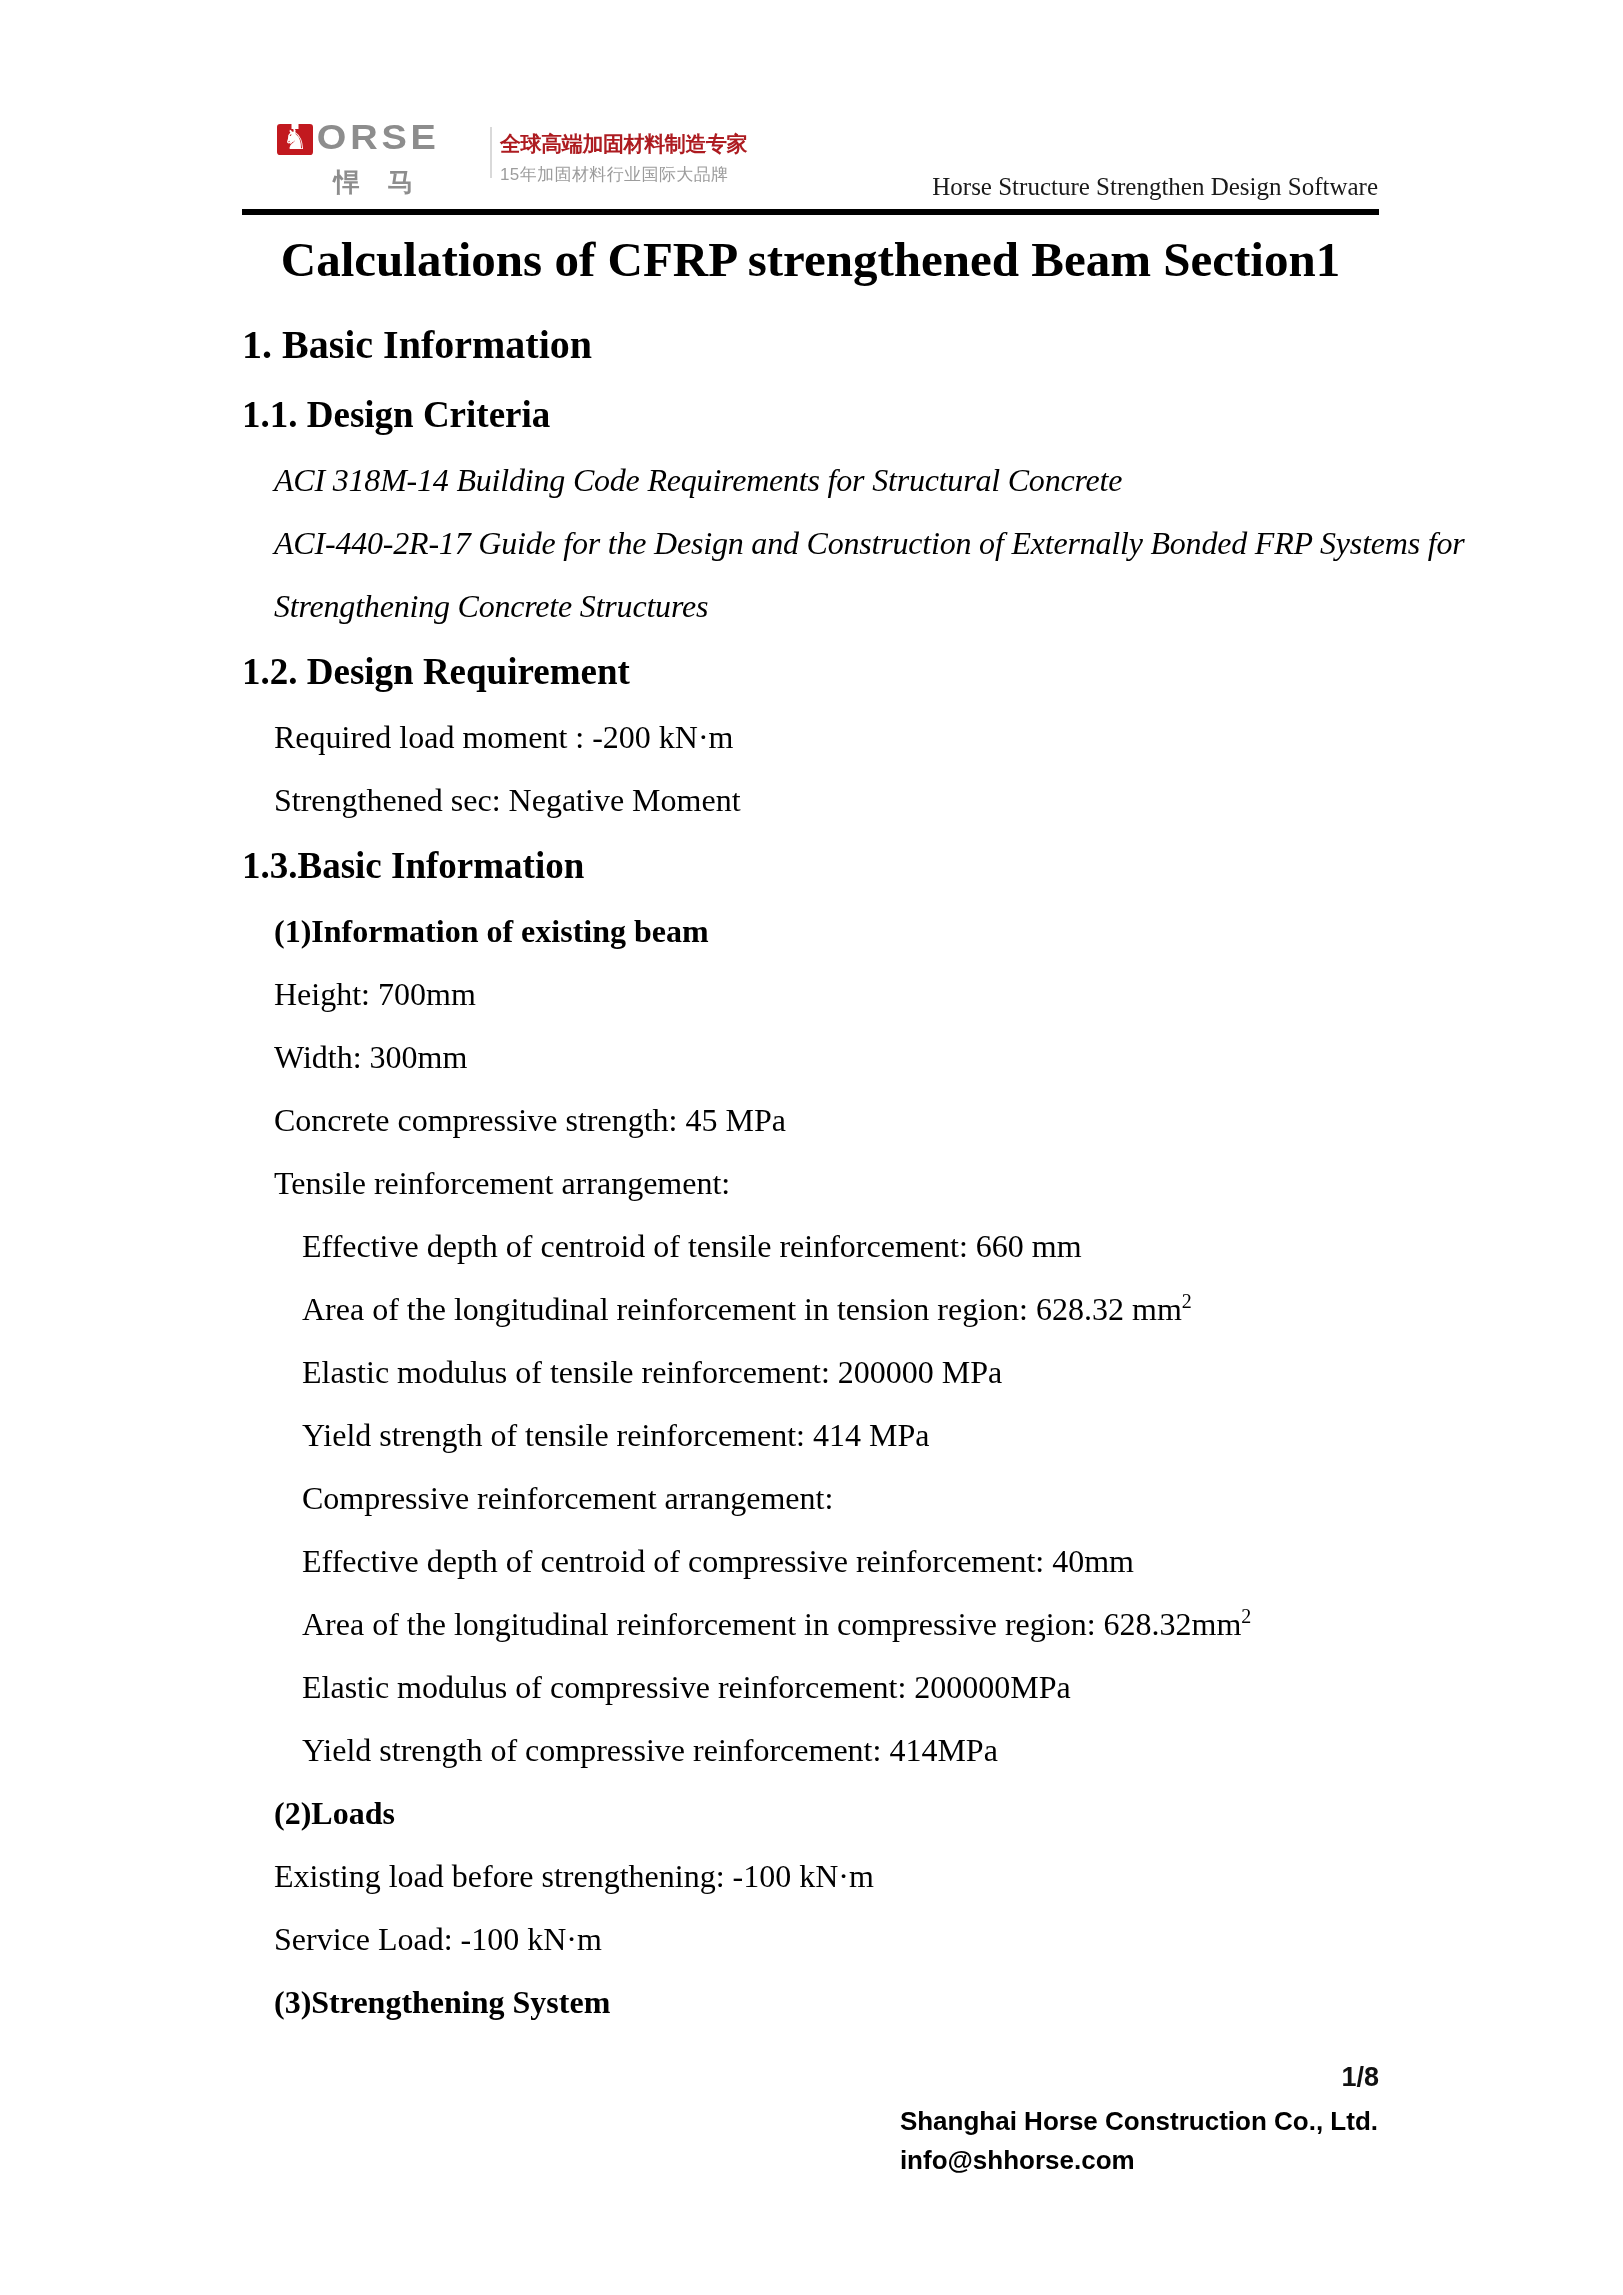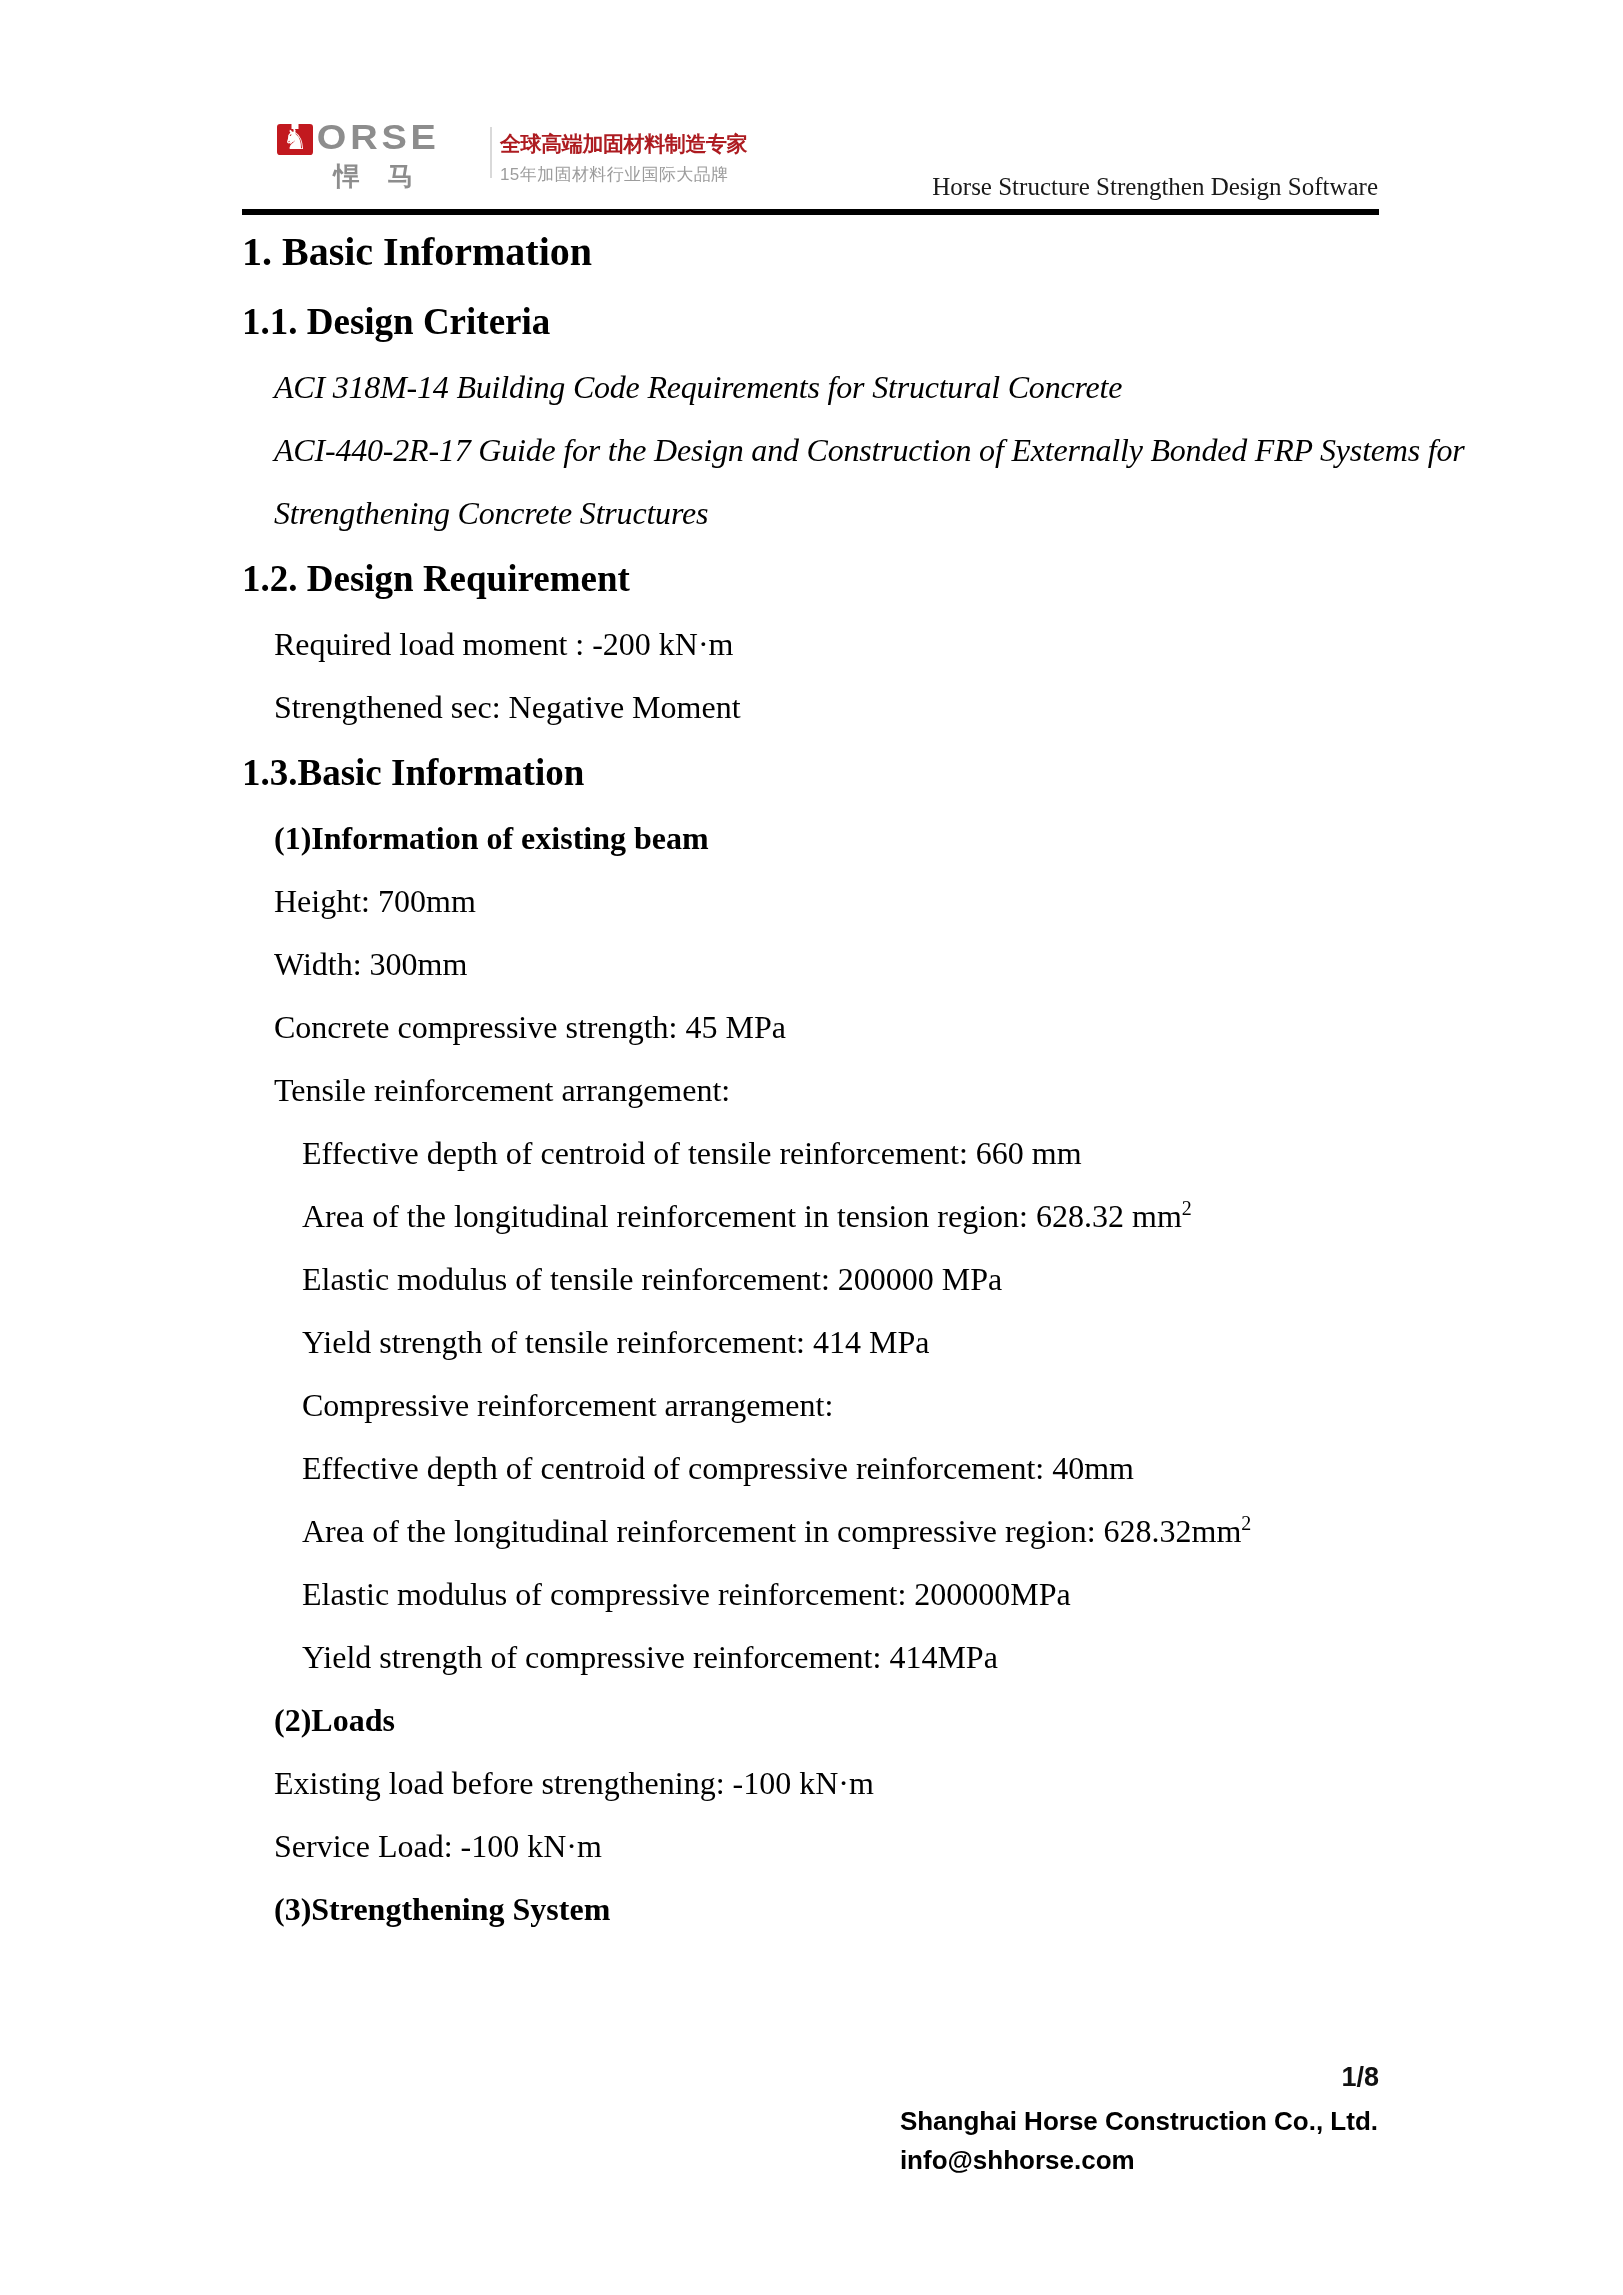--- a/index.html
+++ b/index.html
@@ -20,21 +20,21 @@
   }
   .tile::after{content:"";position:absolute;top:0;left:50%;transform:translateX(-50%);
     width:7px;height:5.4px;background:#fff;}
   .knight{color:#fff;font-size:28px;line-height:28px;font-family:"DejaVu Sans",sans-serif;}
   .wordmark{
     display:inline-block;font-family:"Liberation Sans",sans-serif;font-weight:900;
     font-size:38px;line-height:31px;color:var(--brand-gray,#8d8d8d);letter-spacing:3.8px;
     margin-left:3.8px;transform:scaleY(0.90);transform-origin:top left;
   }
   .brand-cn{
-    width:193px;text-align:center;margin-top:4px;font-family:"Liberation Sans",sans-serif;
+    width:193px;text-align:center;margin-top:10px;font-family:"Liberation Sans",sans-serif;
     font-weight:700;font-size:26px;color:var(--brand-gray,#8d8d8d);
     letter-spacing:28px;padding-left:28px;box-sizing:border-box;
   }
   .brand-divider{position:absolute;left:248px;top:127px;width:1.5px;height:51px;background:#d9d9d9;}
   .taglines{position:absolute;left:258px;top:130px;font-family:"Liberation Sans",sans-serif;white-space:nowrap;}
   .tagline-red{font-size:21px;font-weight:700;color:var(--tagline-red,#ad1b20);letter-spacing:-0.4px;}
   .tagline-gray{font-size:17px;font-weight:400;color:#9c9c9c;margin-top:5.4px;letter-spacing:0.4px;}
   .product-name{
     position:absolute;right:1px;bottom:14px;font-family:Liberation Serif, serif;
     font-size:25px;color:#1a1a1a;white-space:nowrap;
@@ -86,20 +86,21 @@
       <div class="tagline-red">全球高端加固材料制造专家</div>
       <div class="tagline-gray">15年加固材料行业国际大品牌</div>
     </div>
 
     <div class="product-name">Horse Structure Strengthen Design Software</div>
 
     <div class="header-rule"></div>
   </header>
 
   <main class="doc">
+    <h1 class="title">Calculations of CFRP strengthened Beam Section1</h1>
     <div id="lines">
         <p class="line h2 indent-0">1. Basic Information</p>
         <p class="line h3 indent-0">1.1. Design Criteria</p>
         <p class="line italic indent-1">ACI 318M-14 Building Code Requirements for Structural Concrete</p>
         <p class="line italic indent-1">ACI-440-2R-17 Guide for the Design and Construction of Externally Bonded FRP Systems for</p>
         <p class="line italic indent-1">Strengthening Concrete Structures</p>
         <p class="line h3 indent-0">1.2. Design Requirement</p>
         <p class="line body indent-1">Required load moment : -200 kN·m</p>
         <p class="line body indent-1">Strengthened sec: Negative Moment</p>
         <p class="line h3 indent-0">1.3.Basic Information</p>

